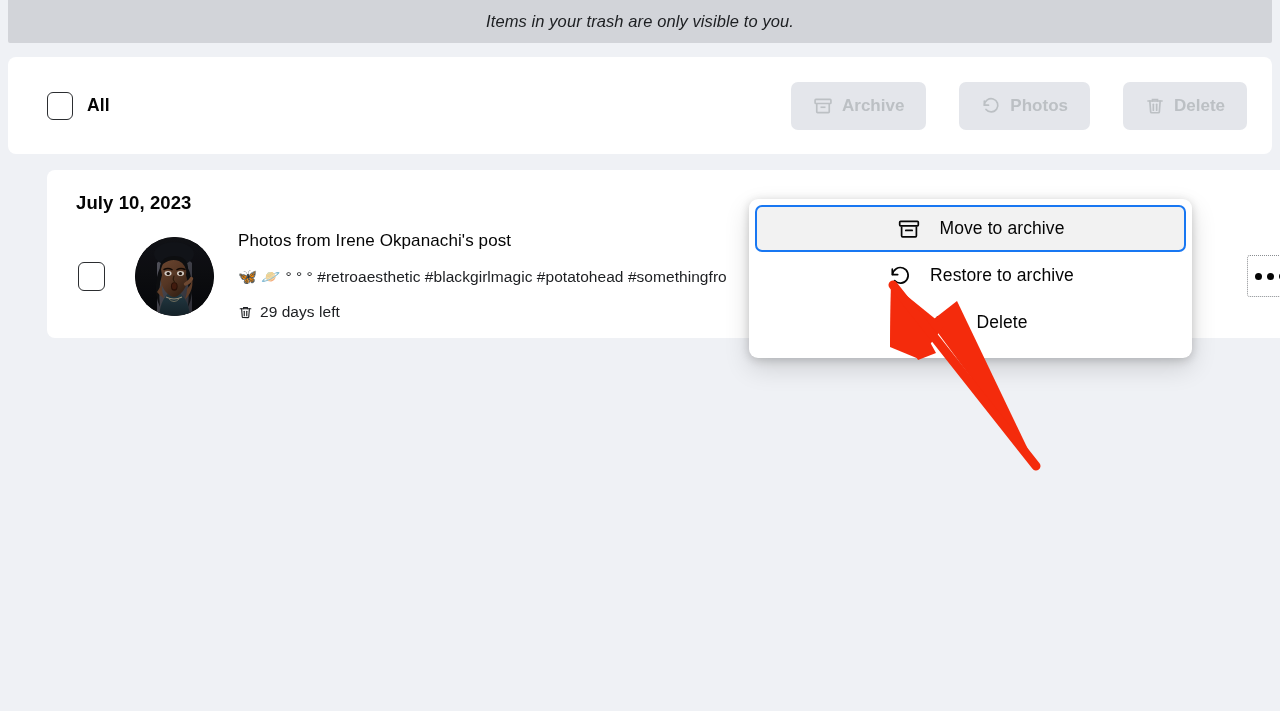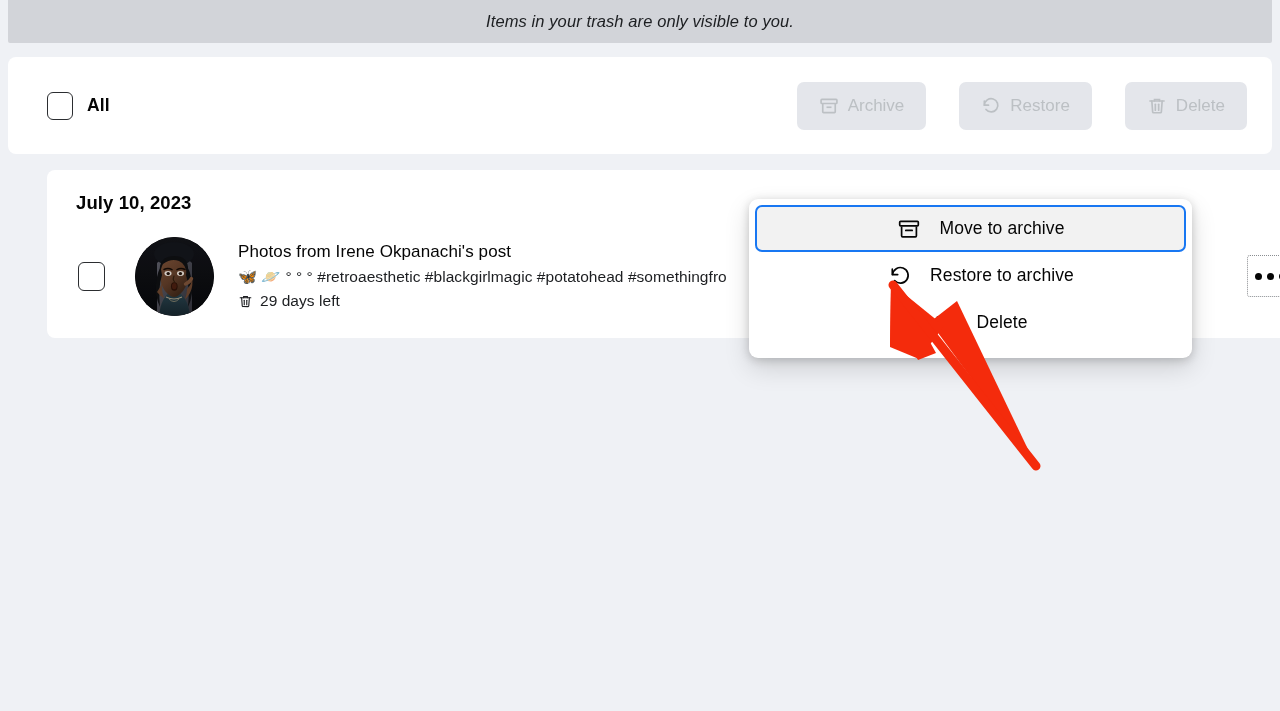--- a/index.html
+++ b/index.html
@@ -86,21 +86,21 @@
     background: #e4e6eb;
     border: none;
     border-radius: 7px;
     display: flex;
     align-items: center;
     justify-content: center;
     gap: 9px;
     padding: 0 22px;
     font-family: inherit;
     font-size: 17px;
-    font-weight: normal;
+    font-weight: bold;
     color: #bcc0c4;
     cursor: default;
     box-sizing: border-box;
   }
   .action-btn svg { display: block; }
   .action-btn .btn-label { line-height: 1; }
 
   
   .list-card {
     position: absolute;
@@ -150,21 +150,21 @@
     background: #0a0a0c;
   }
   .avatar svg { display: block; }
 
   .row-texts {
     margin-left: 24px;
     min-width: 0;
     flex: 1;
     display: flex;
     flex-direction: column;
-    gap: 6px;
+    gap: 17px;
   }
   .row-title {
     font-size: 17px;
     color: #050505;
     white-space: nowrap;
     letter-spacing: 0.1px;
   }
   .row-desc {
     font-size: 15.5px;
     color: #1c1e21;
@@ -280,21 +280,21 @@
       <span class="btn-label">Archive</span>
     </button>
 
     <button class="action-btn">
       <span>
         <svg width="20" height="20" viewBox="0 0 24 24" fill="none" stroke="#bcc0c4" stroke-width="2" stroke-linecap="round" stroke-linejoin="round">
           <path d="M4 6v5h5"></path>
           <path d="M4.2 11A8 8 0 1 1 6 16.2"></path>
         </svg>
       </span>
-      <span class="btn-label">Restore</span>
+      <span class="btn-label">Photos</span>
     </button>
 
     <button class="action-btn">
       <span>
         <svg width="20" height="20" viewBox="0 0 24 24" fill="none" stroke="#bcc0c4" stroke-width="2" stroke-linecap="round">
           <line x1="3.5" y1="6" x2="20.5" y2="6"></line>
           <path d="M9 6V4.2h6V6"></path>
           <path d="M5.8 6l1 13.2a1 1 0 0 0 1 .9h8.4a1 1 0 0 0 1-.9L18.2 6"></path>
           <line x1="10" y1="10" x2="10" y2="17"></line>
           <line x1="14" y1="10" x2="14" y2="17"></line>

